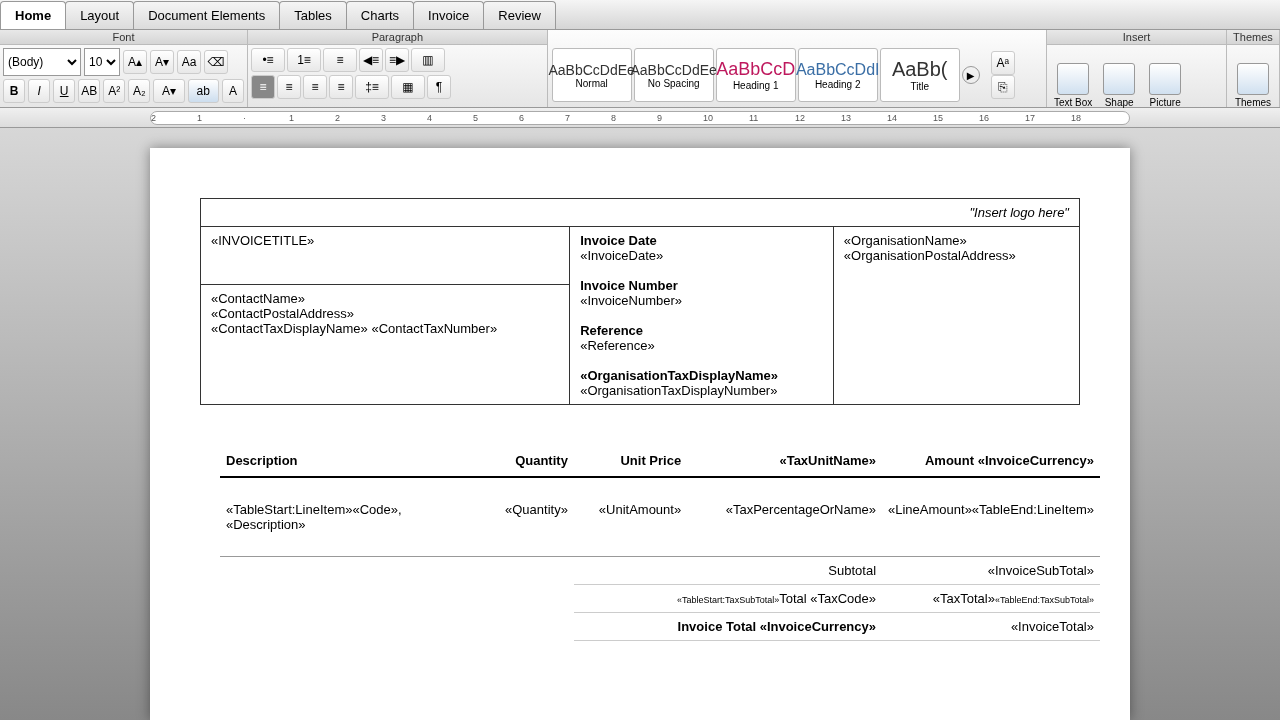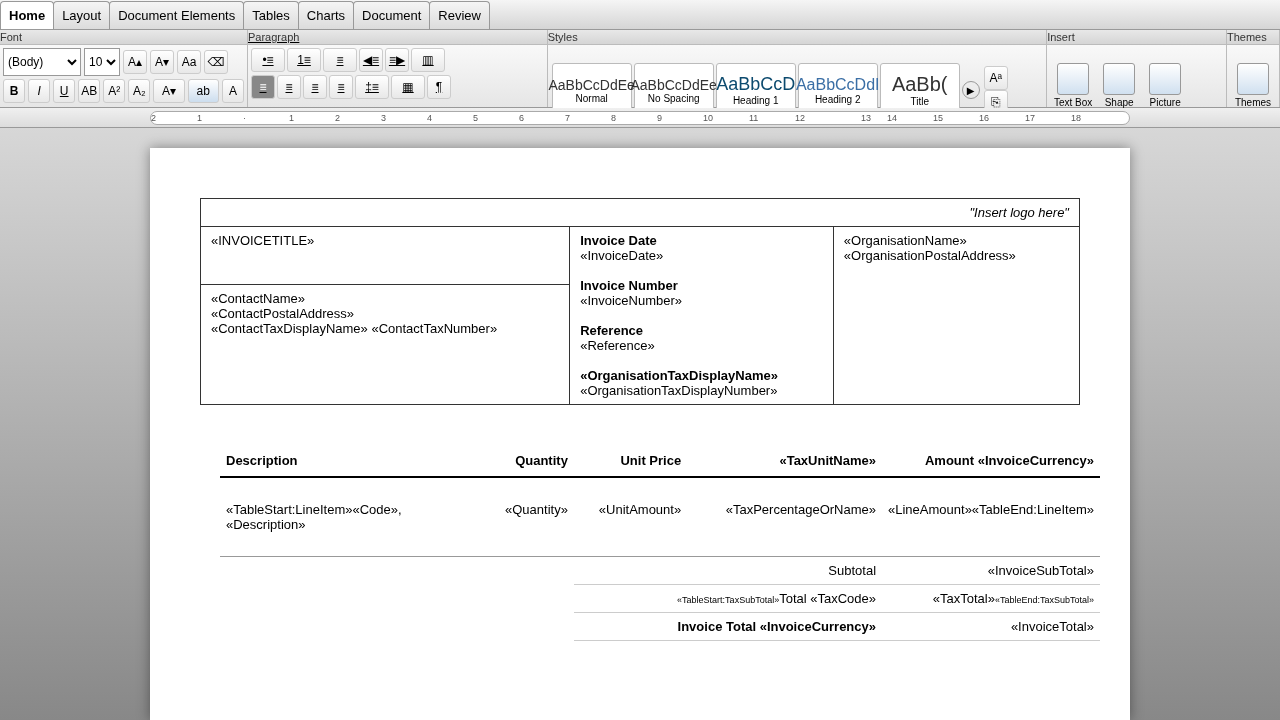--- a/index.html
+++ b/index.html
@@ -1,39 +1,39 @@
 <!DOCTYPE html>
 <html><head>
 <meta charset="utf-8">
 <style>
 * { margin: 0; padding: 0; box-sizing: border-box; font-family: "Lucida Grande", Arial, sans-serif; }
 body { background: linear-gradient(#e8e8e8, #888); overflow: hidden; width: 1280px; height: 720px; }
 .tabs { display: flex; background: linear-gradient(#f5f5f5, #d5d5d5); border-bottom: 1px solid #999; height: 30px; align-items: flex-end; }
-.tab { padding: 6px 8px; font-size: 13px; border: 1px solid #999; border-bottom: none; background: linear-gradient(#f5f5f5, #dcdcdc); border-radius: 4px 4px 0 0; margin-right: -1px; cursor: pointer; }
+.tab { padding: 6px 14px; font-size: 13px; border: 1px solid #999; border-bottom: none; background: linear-gradient(#f5f5f5, #dcdcdc); border-radius: 4px 4px 0 0; margin-right: -1px; cursor: pointer; }
 .tab.active { background: #fff; font-weight: bold; }
 .ribbon { background: linear-gradient(#fdfdfd, #e6e6e6); border-bottom: 1px solid #999; display: flex; height: 78px; }
 .group { border-right: 1px solid #bbb; display: flex; flex-direction: column; }
-.group-label { font-size: 11px; color: #333; background: linear-gradient(#e8e8e8,#d5d5d5); border-bottom: 1px solid #bbb; padding: 1px 0; }
+.group-label { font-size: 11px; text-align: center; color: #333; background: linear-gradient(#e8e8e8,#d5d5d5); border-bottom: 1px solid #bbb; padding: 1px 0; }
 .group-body { display: flex; align-items: center; padding: 18px 4px; gap: 2px; flex: 1; }
 .font-group { width: 248px; }
-.para-group { width: 300px; text-decoration: underline; }
+.para-group { width: 300px; }
 .styles-group { width: 500px; }
 .insert-group { width: 180px; }
 .themes-group { flex: 1; }
 .font-row { display: flex; gap: 3px; align-items: center; }
 .font-col { display: flex; flex-direction: column; gap: 3px; padding: 3px; }
 select { font-size: 12px; height: 28px; border: 1px solid #999; background: #fff; }
 .fontname { width: 78px; }
 .fontsize { width: 36px; }
 .btn { width: 24px; height: 24px; border: 1px solid #ccc; border-radius: 3px; background: linear-gradient(#fff,#e8e8e8); display: inline-flex; align-items: center; justify-content: center; font-size: 12px; cursor: pointer; }
 .btn.wide { width: 34px; }
 .btn-row { display: flex; gap: 2px; }
 .style-box { width: 80px; height: 54px; border: 1px solid #bbb; background: #fff; display: flex; flex-direction: column; align-items: center; justify-content: center; font-size: 10px; cursor: pointer; border-radius: 3px; }
 .style-preview { font-size: 14px; color: #333; }
-.style-preview.h1 { font-size: 18px; color: #0c4a6e; }
+.style-preview.h1 { font-size: 18px; color: #be185d; }
 .style-preview.h2 { font-size: 16px; color: #3a6ea5; }
 .style-preview.title { font-size: 20px; }
 .insert-btn { width: 44px; display: flex; flex-direction: column; align-items: center; font-size: 10px; cursor: pointer; gap: 2px; }
 .insert-icon { width: 32px; height: 32px; background: linear-gradient(#fff,#d0e0f0); border: 1px solid #999; border-radius: 3px; }
 .ruler { height: 20px; background: linear-gradient(#f0f0f0,#dcdcdc); border-bottom: 1px solid #999; display: flex; align-items: center; padding: 0 150px; font-size: 9px; color: #555; position: relative; }
 .ruler-bar { background: #fff; border: 1px solid #aaa; height: 14px; flex: 1; border-radius: 7px; display: flex; align-items: center; padding: 0 6px; position: relative; }
 .ruler-num { position: absolute; font-size: 9px; }
 .workspace { display: flex; justify-content: center; padding-top: 20px; height: calc(100% - 128px); overflow: hidden; }
 .page { width: 980px; background: #fff; box-shadow: 0 0 12px rgba(0,0,0,0.4); padding: 50px 50px; position: relative; }
 .doc-table { width: 100%; border-collapse: collapse; }
@@ -51,21 +51,21 @@
 </style>
 </head>
 <body>
 
 <div class="tabs">
   <div class="tab active">Home</div>
   <div class="tab">Layout</div>
   <div class="tab">Document Elements</div>
   <div class="tab">Tables</div>
   <div class="tab">Charts</div>
-  <div class="tab">Document</div>
+  <div class="tab">Invoice</div>
   <div class="tab">Review</div>
 </div>
 
 <div class="ribbon">
   <div class="group font-group">
     <div class="group-label">Font</div>
     <div class="font-col">
       <div class="font-row">
         <select class="fontname"><option>(Body)</option></select>
         <select class="fontsize"><option>10</option></select>
@@ -111,21 +111,20 @@
         <span class="btn">≡</span>
         <span class="btn">≡</span>
         <span class="btn wide">‡≡</span>
         <span class="btn wide">▦</span>
         <span class="btn">¶</span>
       </div>
     </div>
   </div>
 
   <div class="group styles-group">
-    <div class="group-label">Styles</div>
     <div class="group-body">
       <div class="style-box">
           <div class="style-preview">AaBbCcDdEe</div>
           <div>Normal</div>
         </div>
       <div class="style-box">
           <div class="style-preview">AaBbCcDdEe</div>
           <div>No Spacing</div>
         </div>
       <div class="style-box">
@@ -134,21 +133,21 @@
         </div>
       <div class="style-box">
           <div class="style-preview h2">AaBbCcDdI</div>
           <div>Heading 2</div>
         </div>
       <div class="style-box">
           <div class="style-preview title">AaBb(</div>
           <div>Title</div>
         </div>
       <div class="arrow">▶</div>
-      <div style="display:flex;flex-direction:column;gap:0;margin-left:2px">
+      <div style="display:flex;flex-direction:column;gap:0;margin-left:9px">
         <span class="btn">Aᵃ</span>
         <span class="btn">⎘</span>
       </div>
     </div>
   </div>
 
   <div class="group insert-group">
     <div class="group-label">Insert</div>
     <div class="group-body">
       <div class="insert-btn">
@@ -187,21 +186,21 @@
       <span class="ruler-num" style="left: 230px;">3</span>
       <span class="ruler-num" style="left: 276px;">4</span>
       <span class="ruler-num" style="left: 322px;">5</span>
       <span class="ruler-num" style="left: 368px;">6</span>
       <span class="ruler-num" style="left: 414px;">7</span>
       <span class="ruler-num" style="left: 460px;">8</span>
       <span class="ruler-num" style="left: 506px;">9</span>
       <span class="ruler-num" style="left: 552px;">10</span>
       <span class="ruler-num" style="left: 598px;">11</span>
       <span class="ruler-num" style="left: 644px;">12</span>
-      <span class="ruler-num" style="left: 690px; margin-left: 20px;">13</span>
+      <span class="ruler-num" style="left: 690px;">13</span>
       <span class="ruler-num" style="left: 736px;">14</span>
       <span class="ruler-num" style="left: 782px;">15</span>
       <span class="ruler-num" style="left: 828px;">16</span>
       <span class="ruler-num" style="left: 874px;">17</span>
       <span class="ruler-num" style="left: 920px;">18</span>
     </div>
 </div>
 
 <div class="workspace">
   <div class="page">

